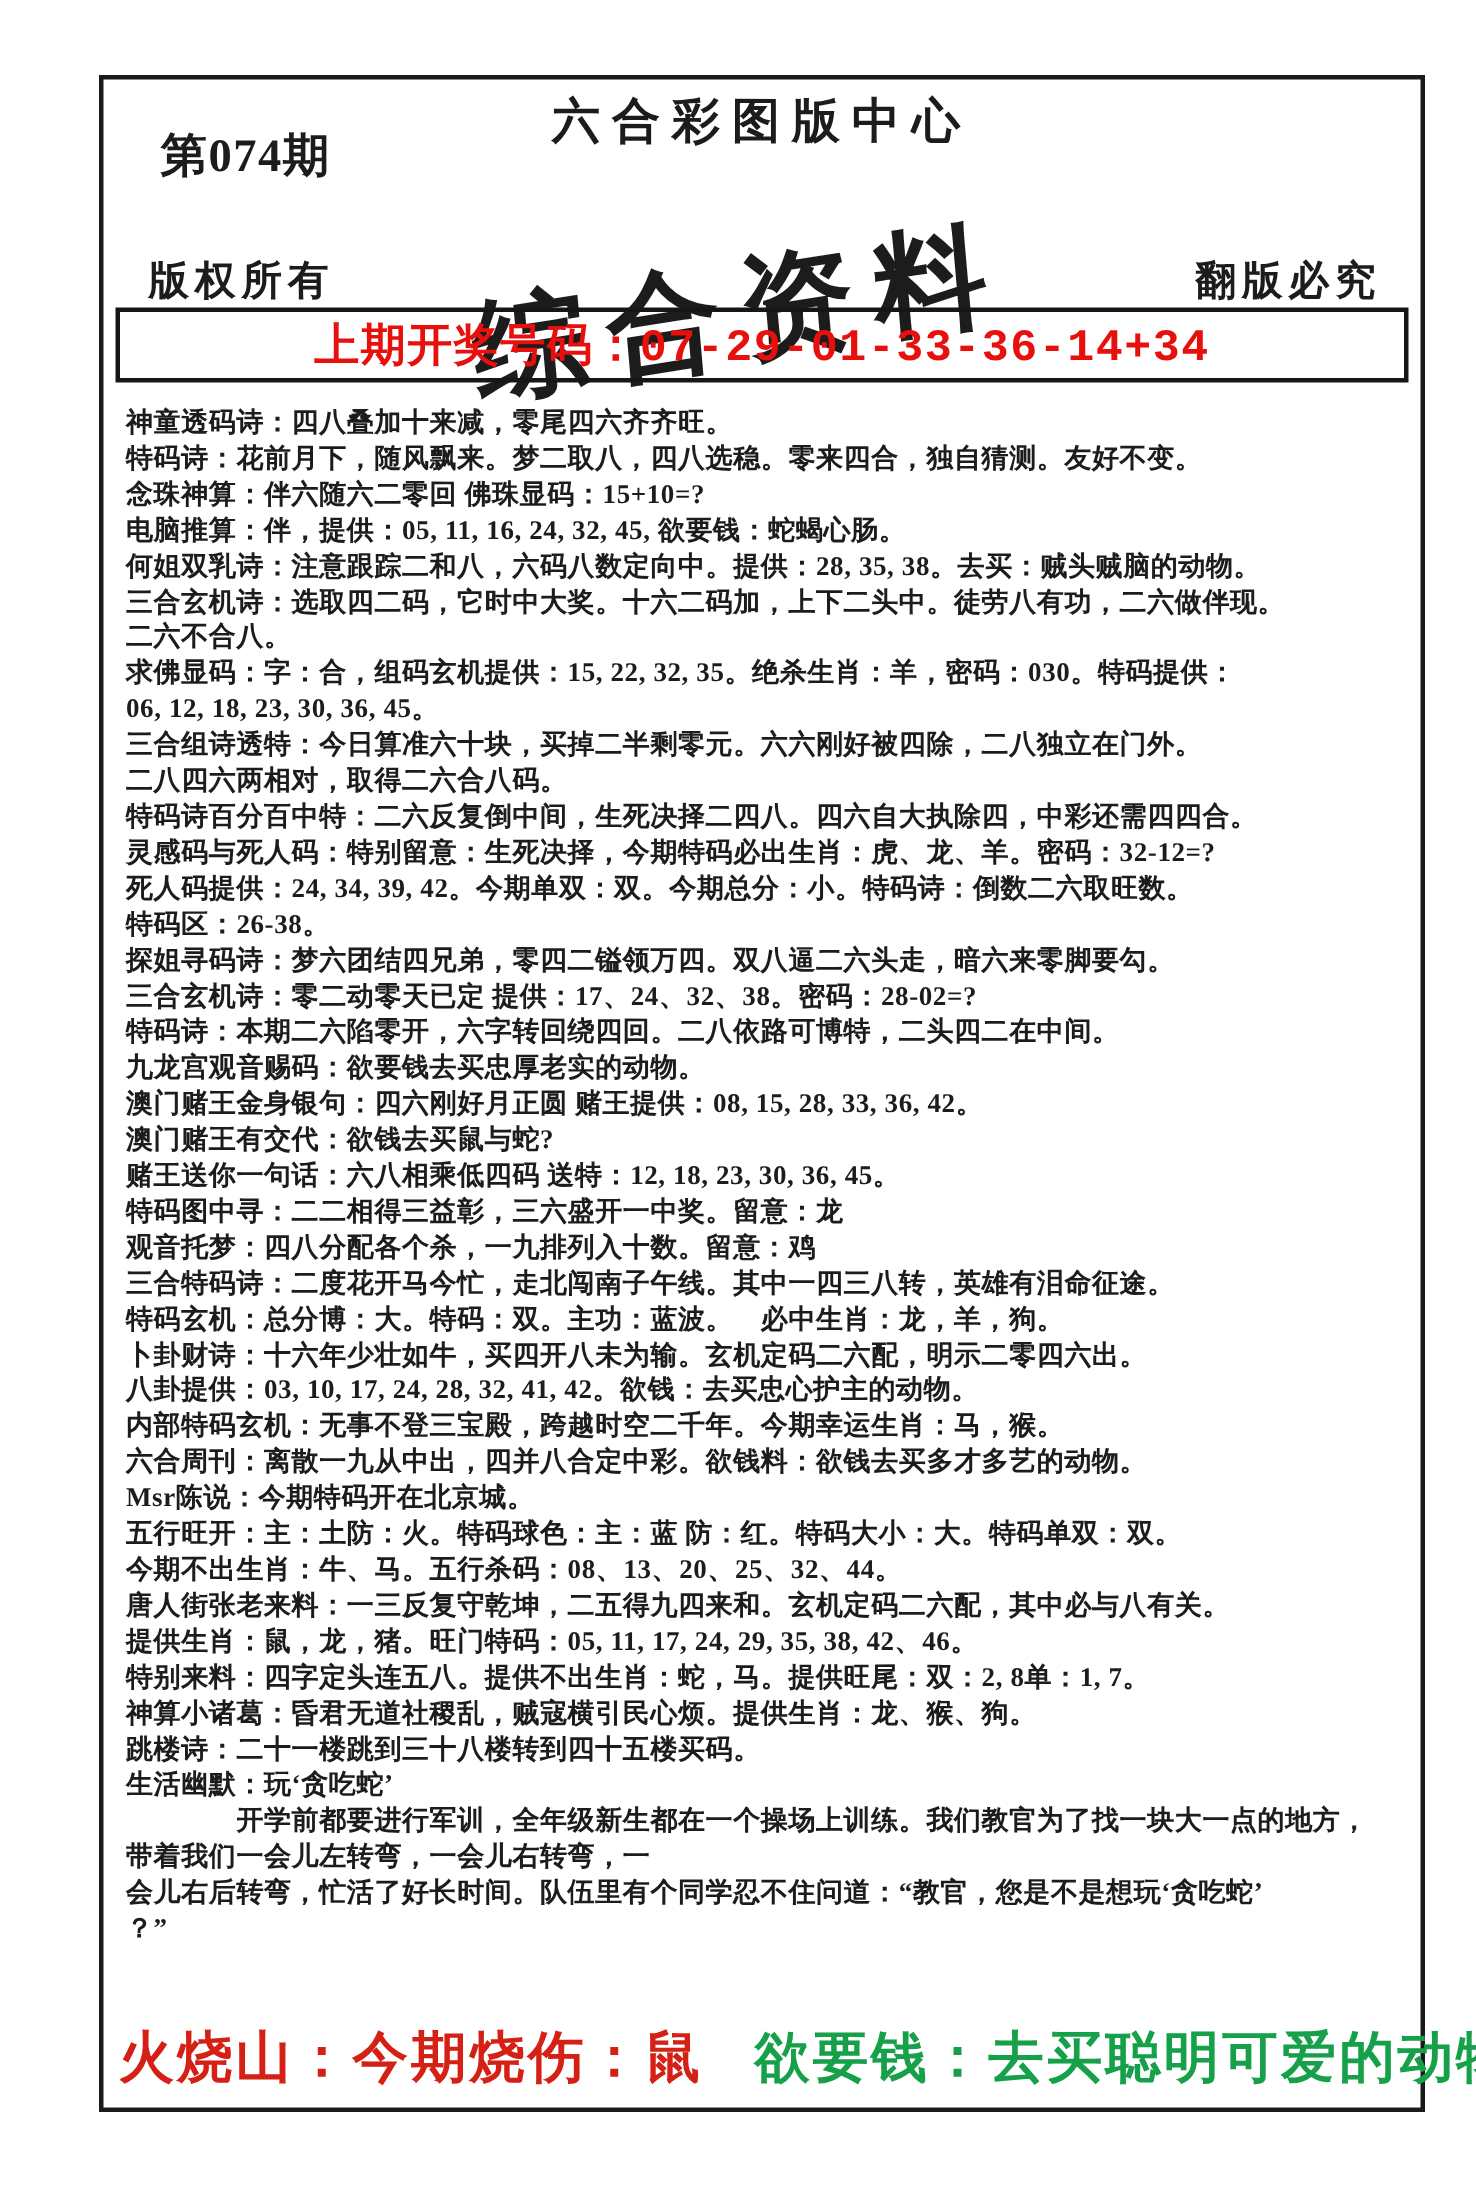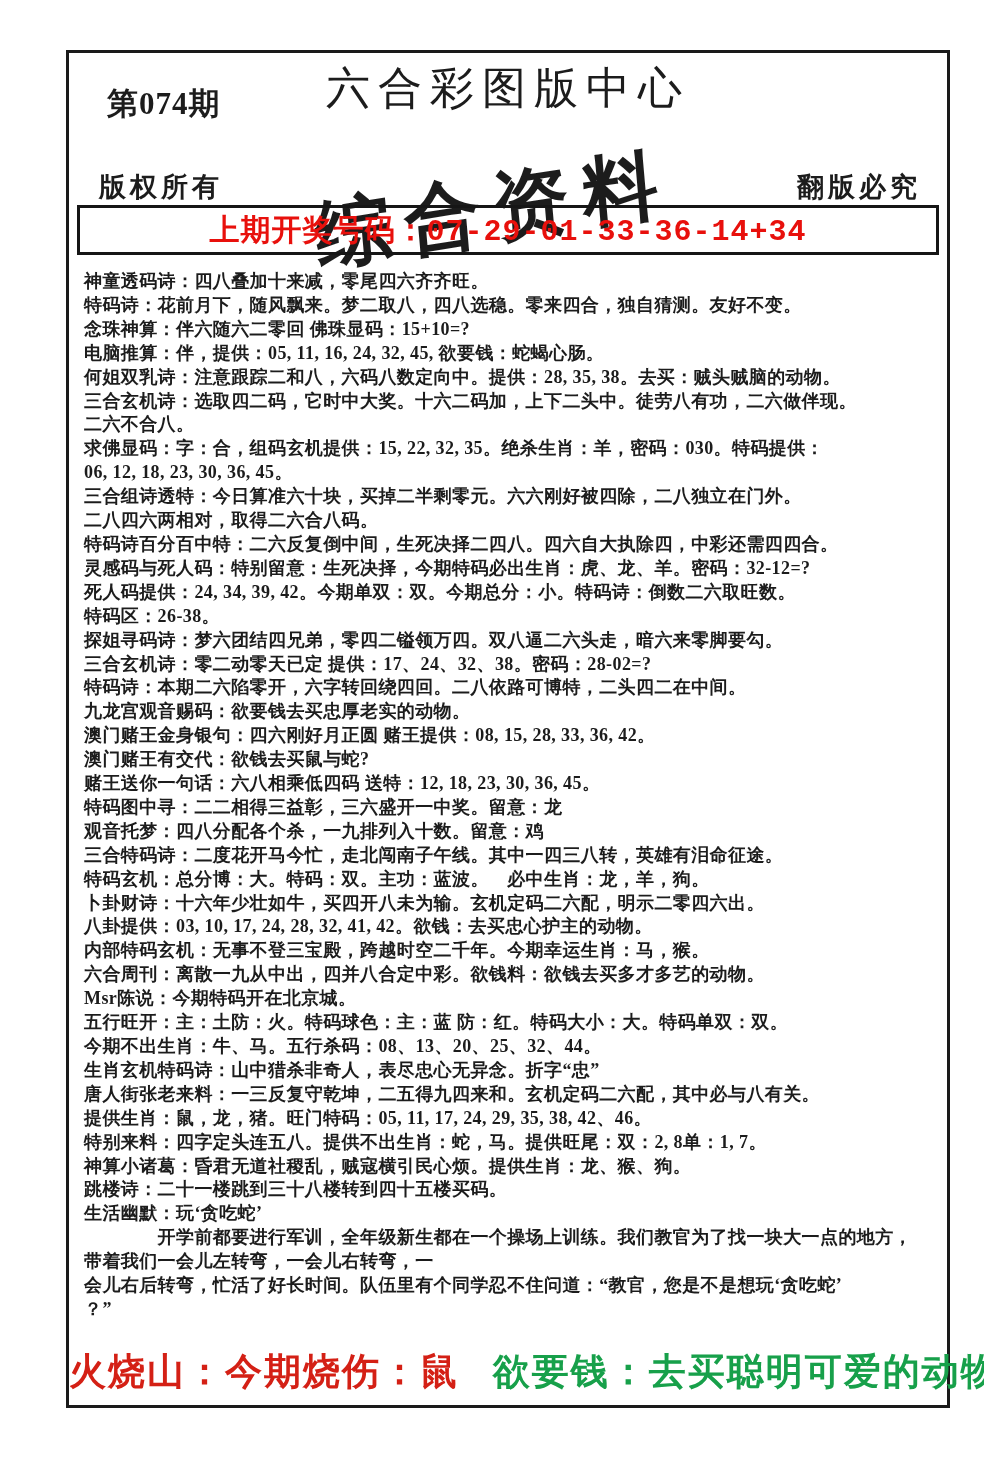--- a/index.html
+++ b/index.html
@@ -14,21 +14,21 @@
   .frame{
     position:absolute;left:66px;top:50px;width:884px;height:1358px;
     border:3px solid #1a1a1a;box-sizing:border-box;background:#ffffff;
   }
   .issue{
     position:absolute;left:38px;top:30px;
     font-size:31px;font-weight:bold;letter-spacing:1px;
   }
   .title{
     position:absolute;left:0;right:0;top:6px;text-align:center;
-    font-size:44px;font-weight:normal;letter-spacing:8px;white-space:nowrap;
+    font-size:32px;font-weight:bold;letter-spacing:8px;white-space:nowrap;
   }
   .subtitle{
     position:absolute;left:50%;top:118px;
     transform:translateX(-54%) rotate(-9deg) skewX(-4deg);
     font-size:76px;font-weight:bold;letter-spacing:14px;white-space:nowrap;
     line-height:1;
   }
   .copy-left{
     position:absolute;left:30px;top:116px;
     font-size:27px;font-weight:bold;letter-spacing:4px;
@@ -51,21 +51,21 @@
     position:absolute;left:15px;right:8px;top:217px;
   }
   .body-lines .line{
     font-size:18px;line-height:23.9px;font-weight:bold;
     letter-spacing:0.4px;white-space:nowrap;color:#1c1c1c;
   }
   .footer{
     position:absolute;left:0;right:0;bottom:8px;text-align:center;
     font-size:37px;font-weight:bold;white-space:nowrap;letter-spacing:2px;
   }
-  .footer .hot{color:#d42015;}
+  .footer .hot{color:#d42015;margin-left:10px;}
   .footer .money{color:#17a04a;}
 </style>
 </head>
 <body>
 
 <div class="sheet">
   <div class="frame">
 
     <div class="issue">第074期</div>
     <div class="title">六合彩图版中心</div>
@@ -104,21 +104,20 @@
         <div class="line">观音托梦：四八分配各个杀，一九排列入十数。留意：鸡</div>
         <div class="line">三合特码诗：二度花开马今忙，走北闯南子午线。其中一四三八转，英雄有泪命征途。</div>
         <div class="line">特码玄机：总分博：大。特码：双。主功：蓝波。　必中生肖：龙，羊，狗。</div>
         <div class="line">卜卦财诗：十六年少壮如牛，买四开八未为输。玄机定码二六配，明示二零四六出。</div>
         <div class="line">八卦提供：03, 10, 17, 24, 28, 32, 41, 42。欲钱：去买忠心护主的动物。</div>
         <div class="line">内部特码玄机：无事不登三宝殿，跨越时空二千年。今期幸运生肖：马，猴。</div>
         <div class="line">六合周刊：离散一九从中出，四并八合定中彩。欲钱料：欲钱去买多才多艺的动物。</div>
         <div class="line">Msr陈说：今期特码开在北京城。</div>
         <div class="line">五行旺开：主：土防：火。特码球色：主：蓝 防：红。特码大小：大。特码单双：双。</div>
         <div class="line">今期不出生肖：牛、马。五行杀码：08、13、20、25、32、44。</div>
-        <div class="line">生肖玄机特码诗：山中猎杀非奇人，表尽忠心无异念。折字“忠”</div>
         <div class="line">唐人街张老来料：一三反复守乾坤，二五得九四来和。玄机定码二六配，其中必与八有关。</div>
         <div class="line">提供生肖：鼠，龙，猪。旺门特码：05, 11, 17, 24, 29, 35, 38, 42、46。</div>
         <div class="line">特别来料：四字定头连五八。提供不出生肖：蛇，马。提供旺尾：双：2, 8单：1, 7。</div>
         <div class="line">神算小诸葛：昏君无道社稷乱，贼寇横引民心烦。提供生肖：龙、猴、狗。</div>
         <div class="line">跳楼诗：二十一楼跳到三十八楼转到四十五楼买码。</div>
         <div class="line">生活幽默：玩‘贪吃蛇’</div>
         <div class="line">　　　　开学前都要进行军训，全年级新生都在一个操场上训练。我们教官为了找一块大一点的地方，</div>
         <div class="line">带着我们一会儿左转弯，一会儿右转弯，一</div>
         <div class="line">会儿右后转弯，忙活了好长时间。队伍里有个同学忍不住问道：“教官，您是不是想玩‘贪吃蛇’</div>
         <div class="line">？”</div>

